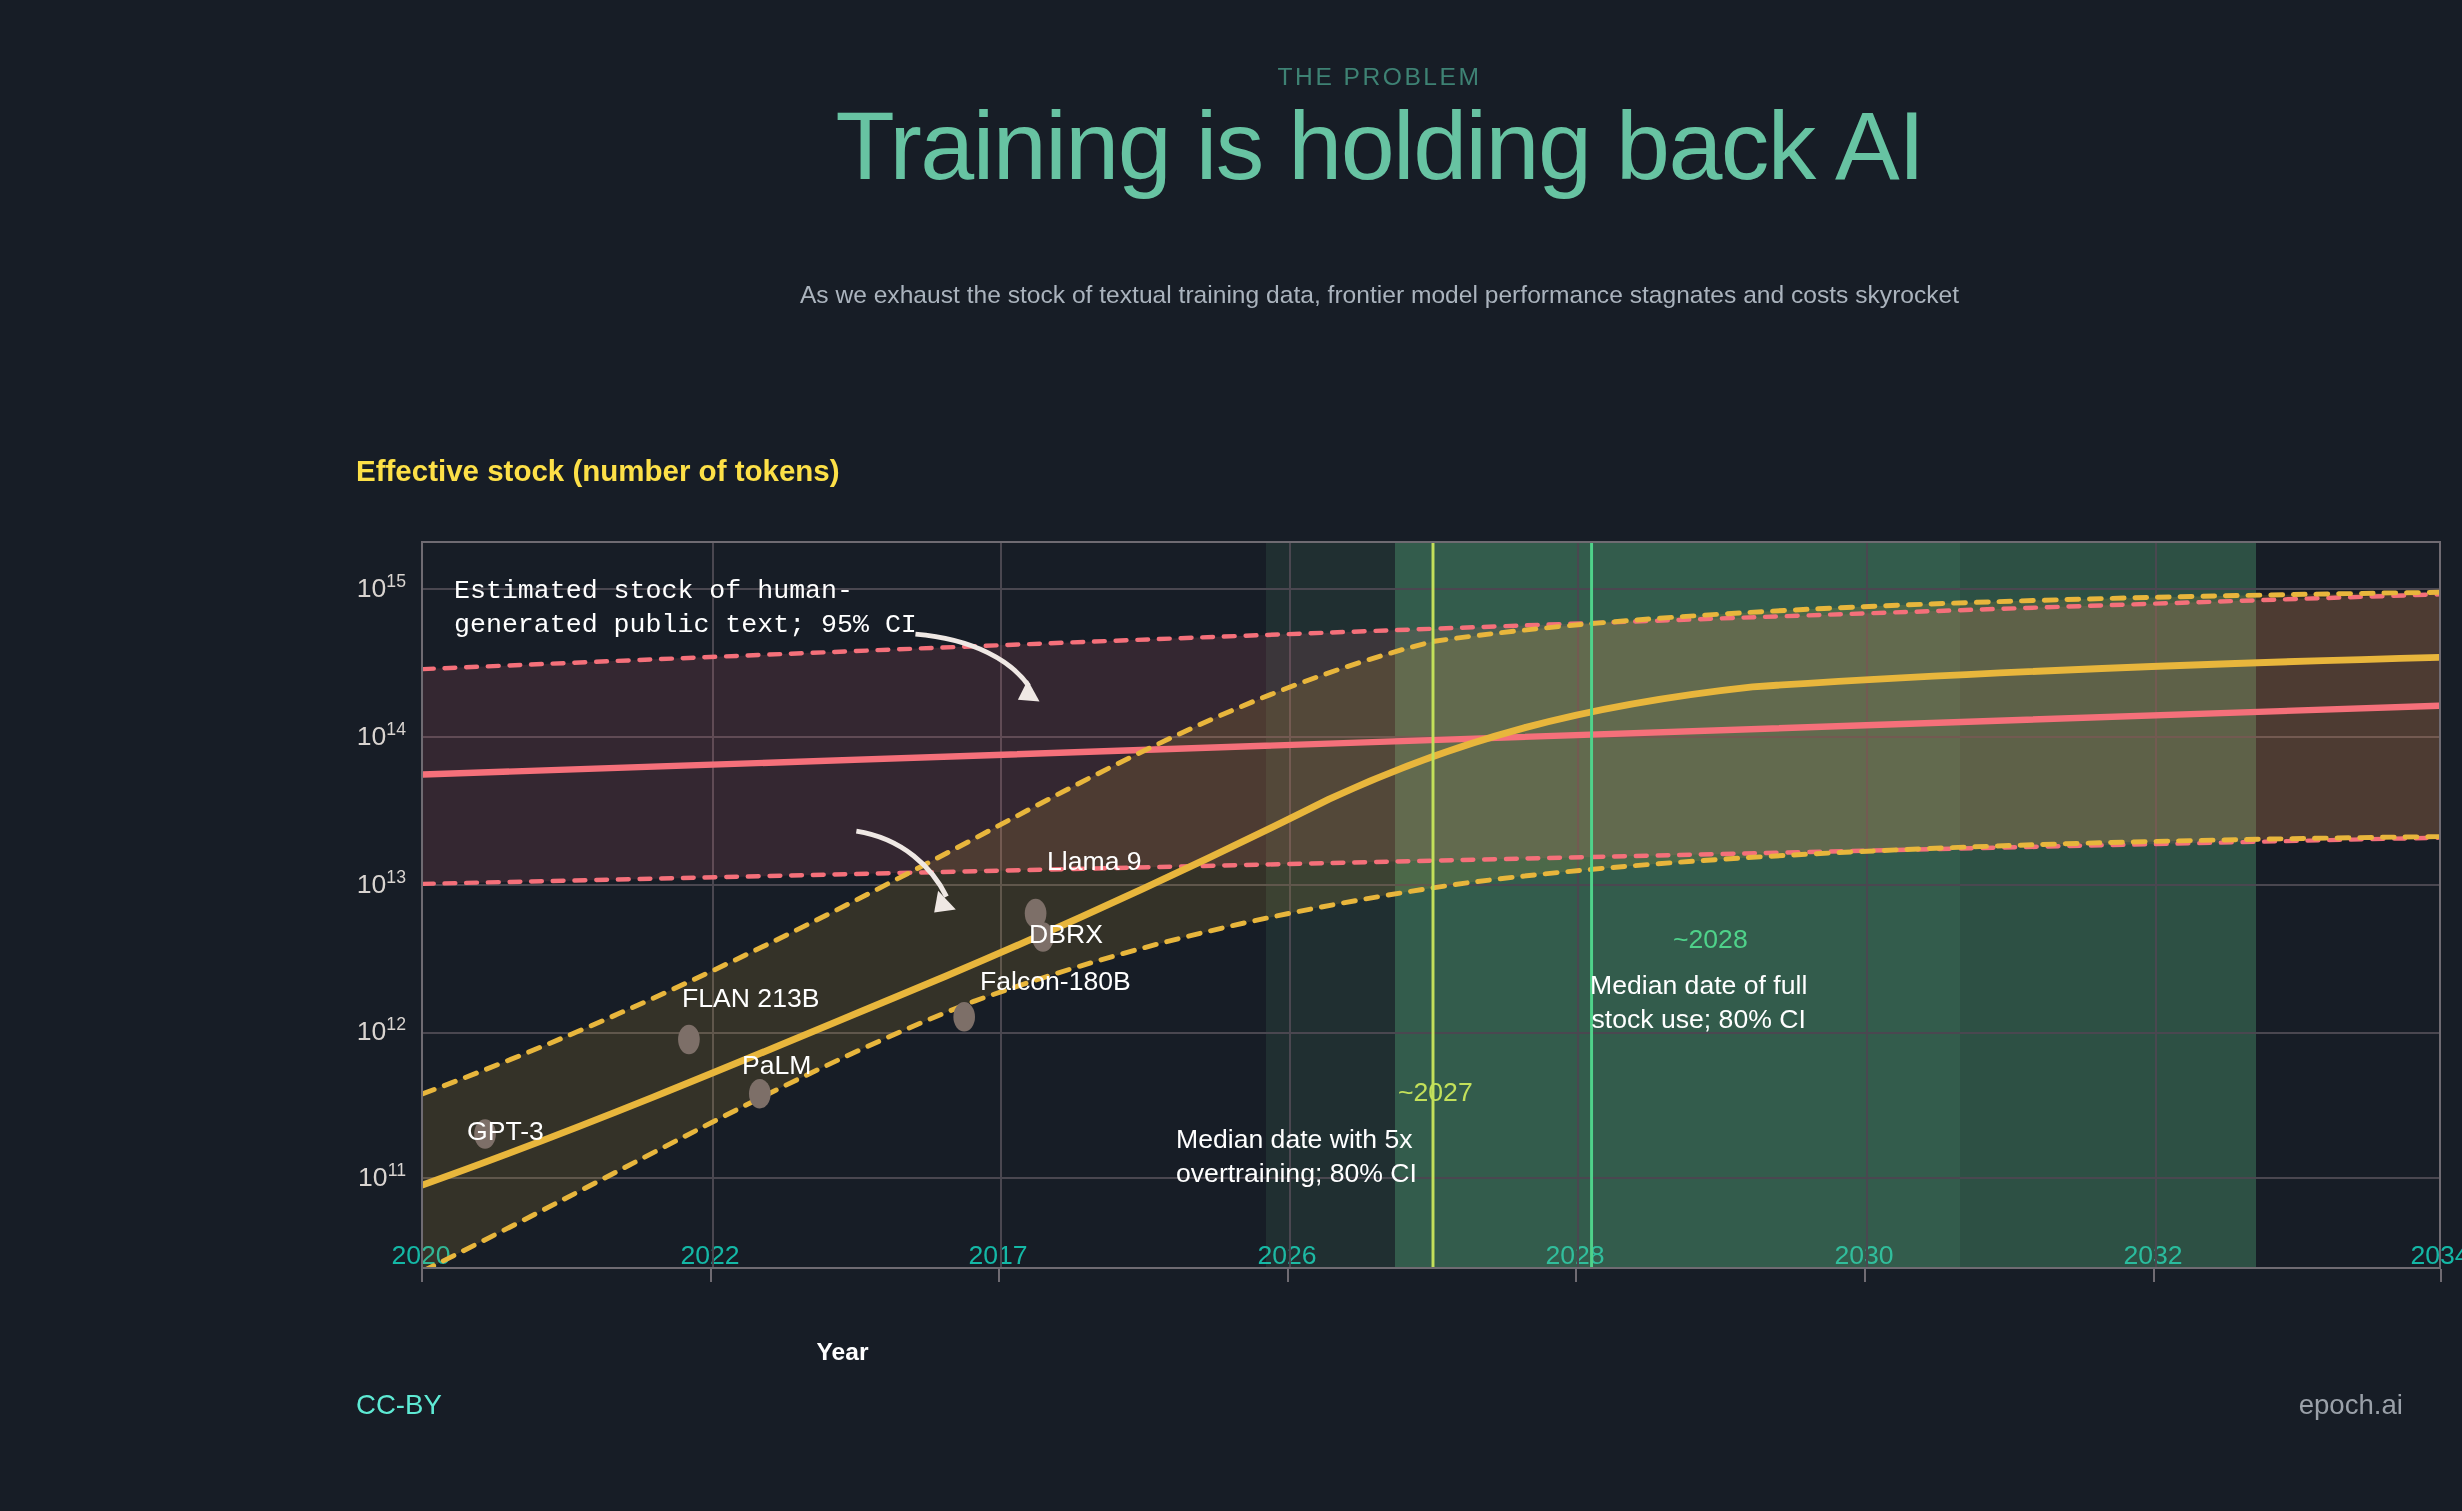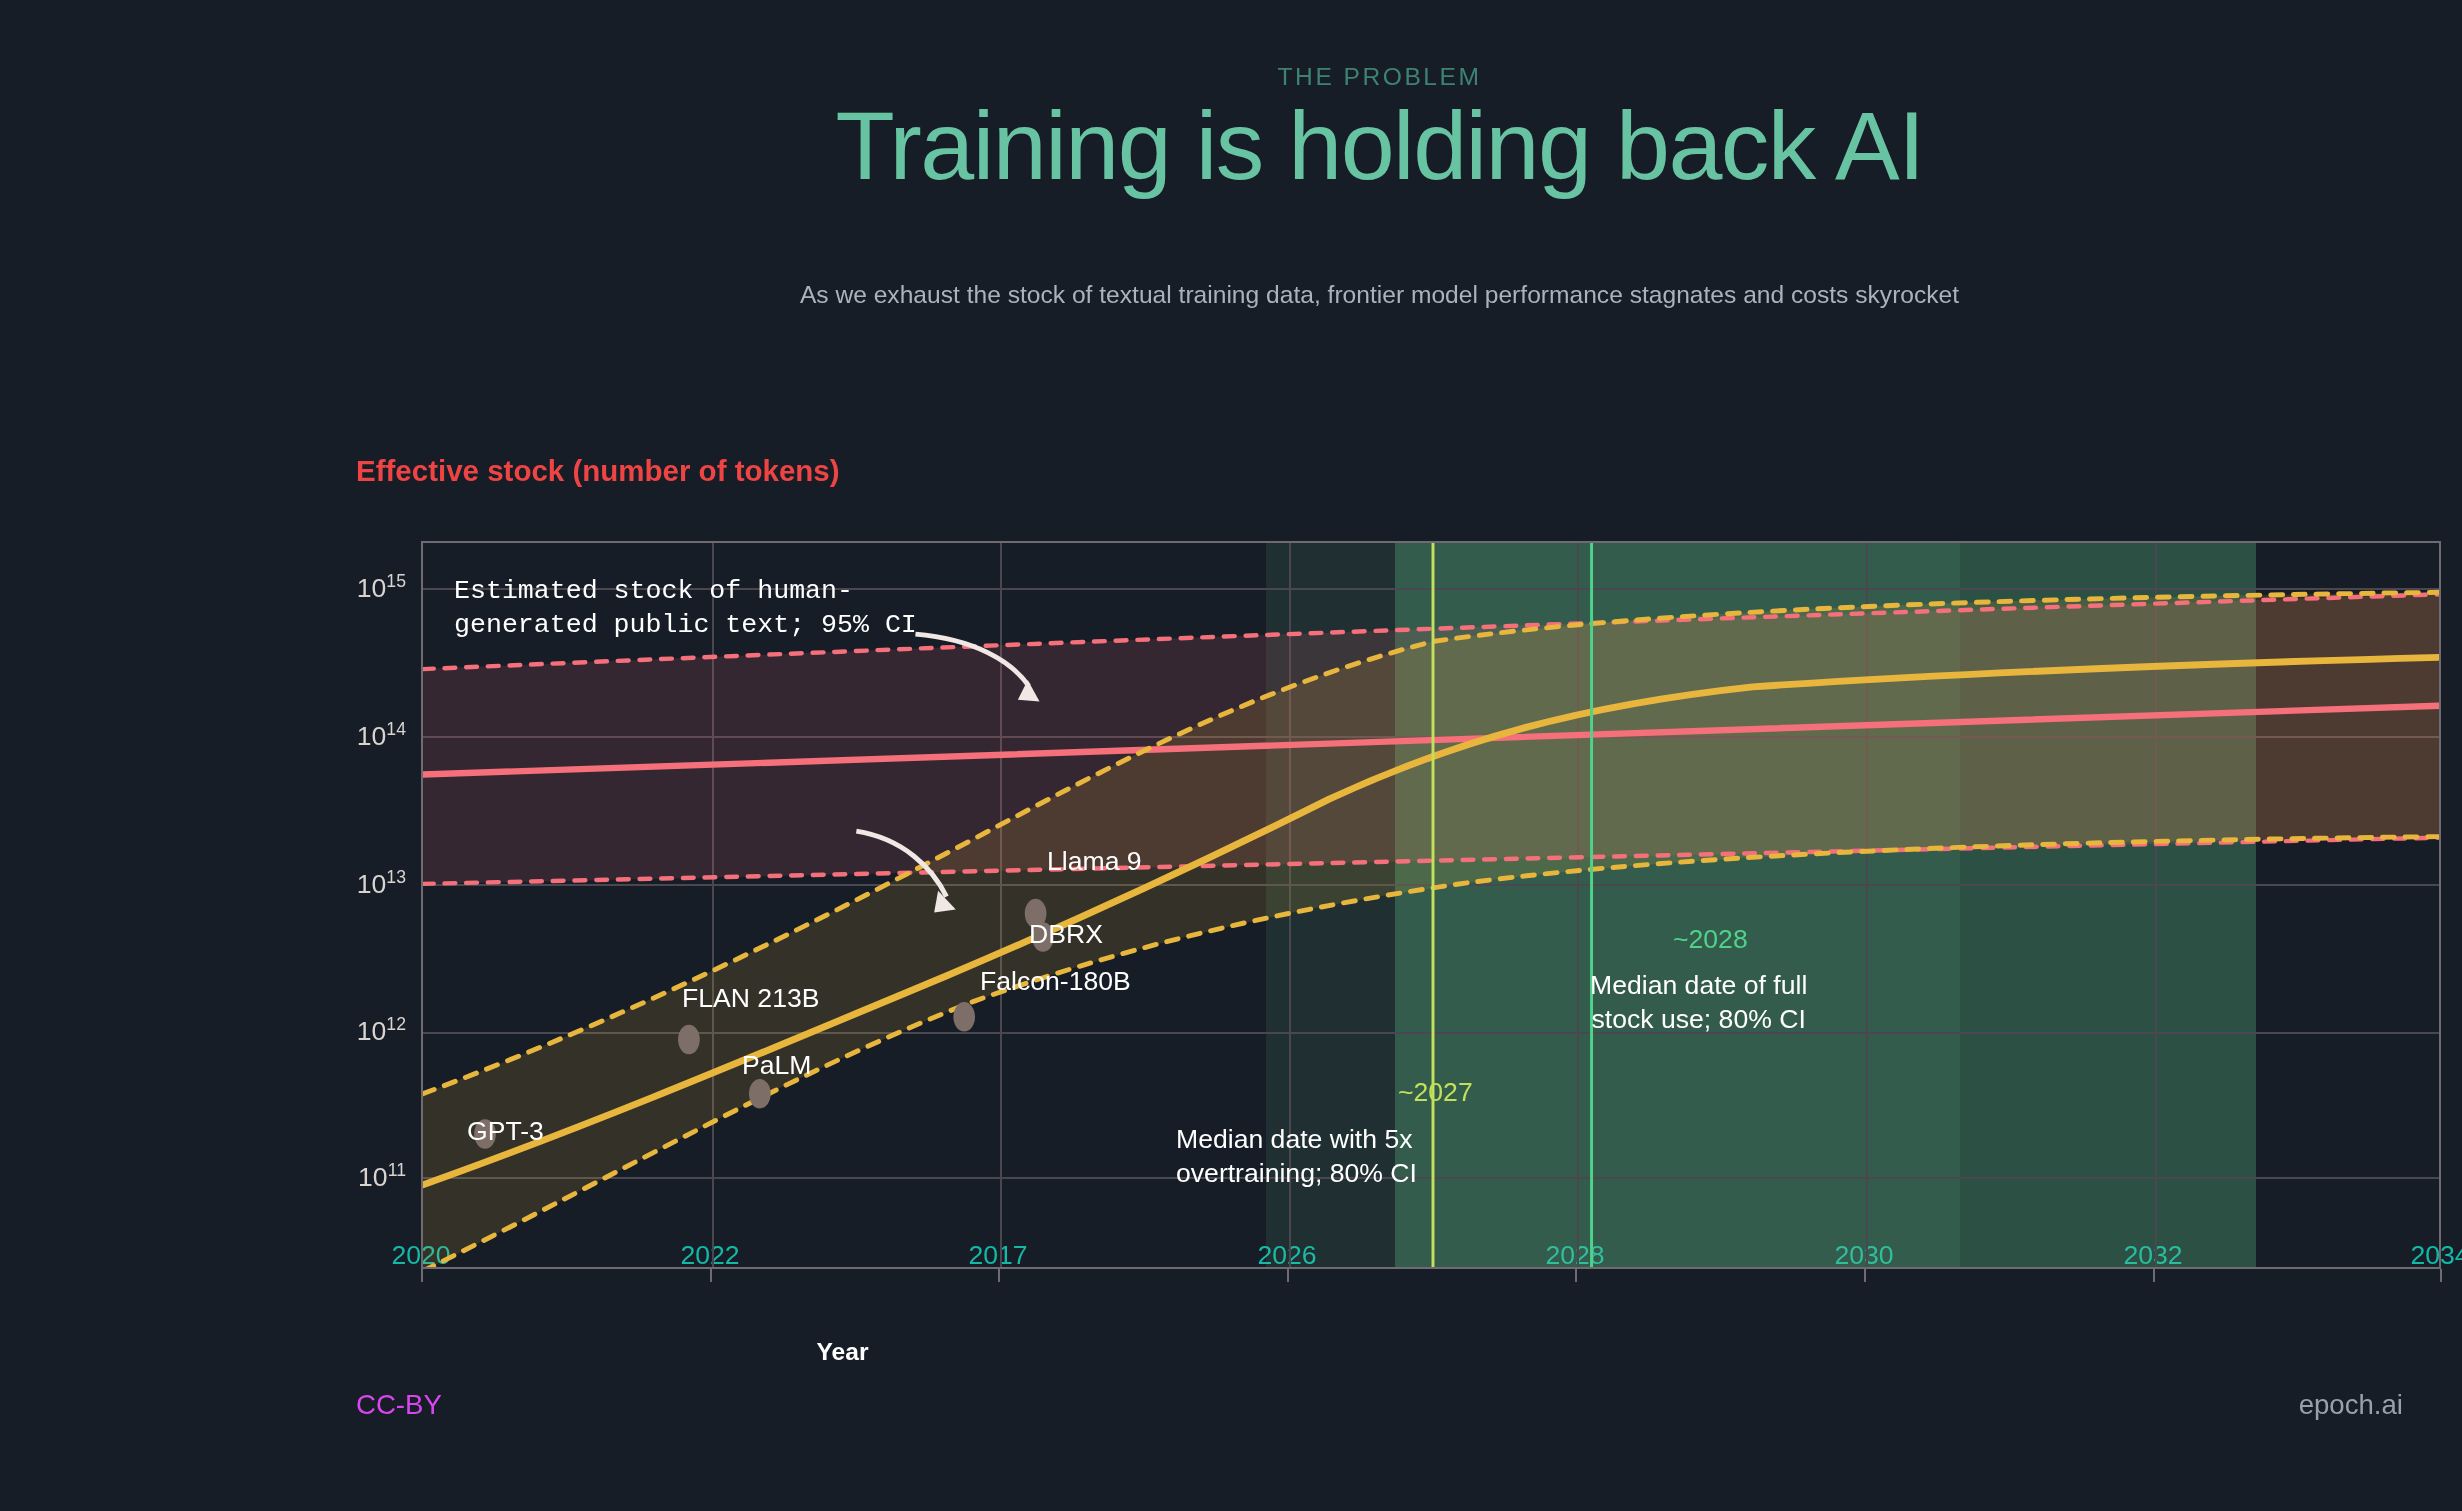--- a/index.html
+++ b/index.html
@@ -34,21 +34,21 @@
     position:absolute;top:281px;left:0;width:100%;
     text-align:center;
     color:#aab3bd;
     font-size:24.6px;
     font-weight:400;
   }
 
   
   .chart-title{
     position:absolute;left:356px;top:454px;
-    color:#ef4444;font-size:29.5px;font-weight:700;
+    color:#fde047;font-size:29.5px;font-weight:700;
   }
   .plot{
     position:absolute;
     left:421px;top:541px;
     width:2020px;height:728px;
     box-sizing:border-box;
     border:2px solid #6f6b72;
     overflow:visible;
   }
   .plot-inner{position:absolute;inset:0;overflow:hidden;}
@@ -101,21 +101,21 @@
   }
   .yearlabel{
     position:absolute;
     font-size:26.6px;
     white-space:nowrap;
   }
 
   
   .footer-left{
     position:absolute;left:356px;top:1389px;
-    color:#d946ef;font-size:27.6px;
+    color:#5eead4;font-size:27.6px;
   }
   .footer-right{
     position:absolute;right:356px;top:1389px;
     color:#9aa0a8;font-size:27.6px;
   }
 </style>
 </head>
 <body>
 
 <div class="page">

